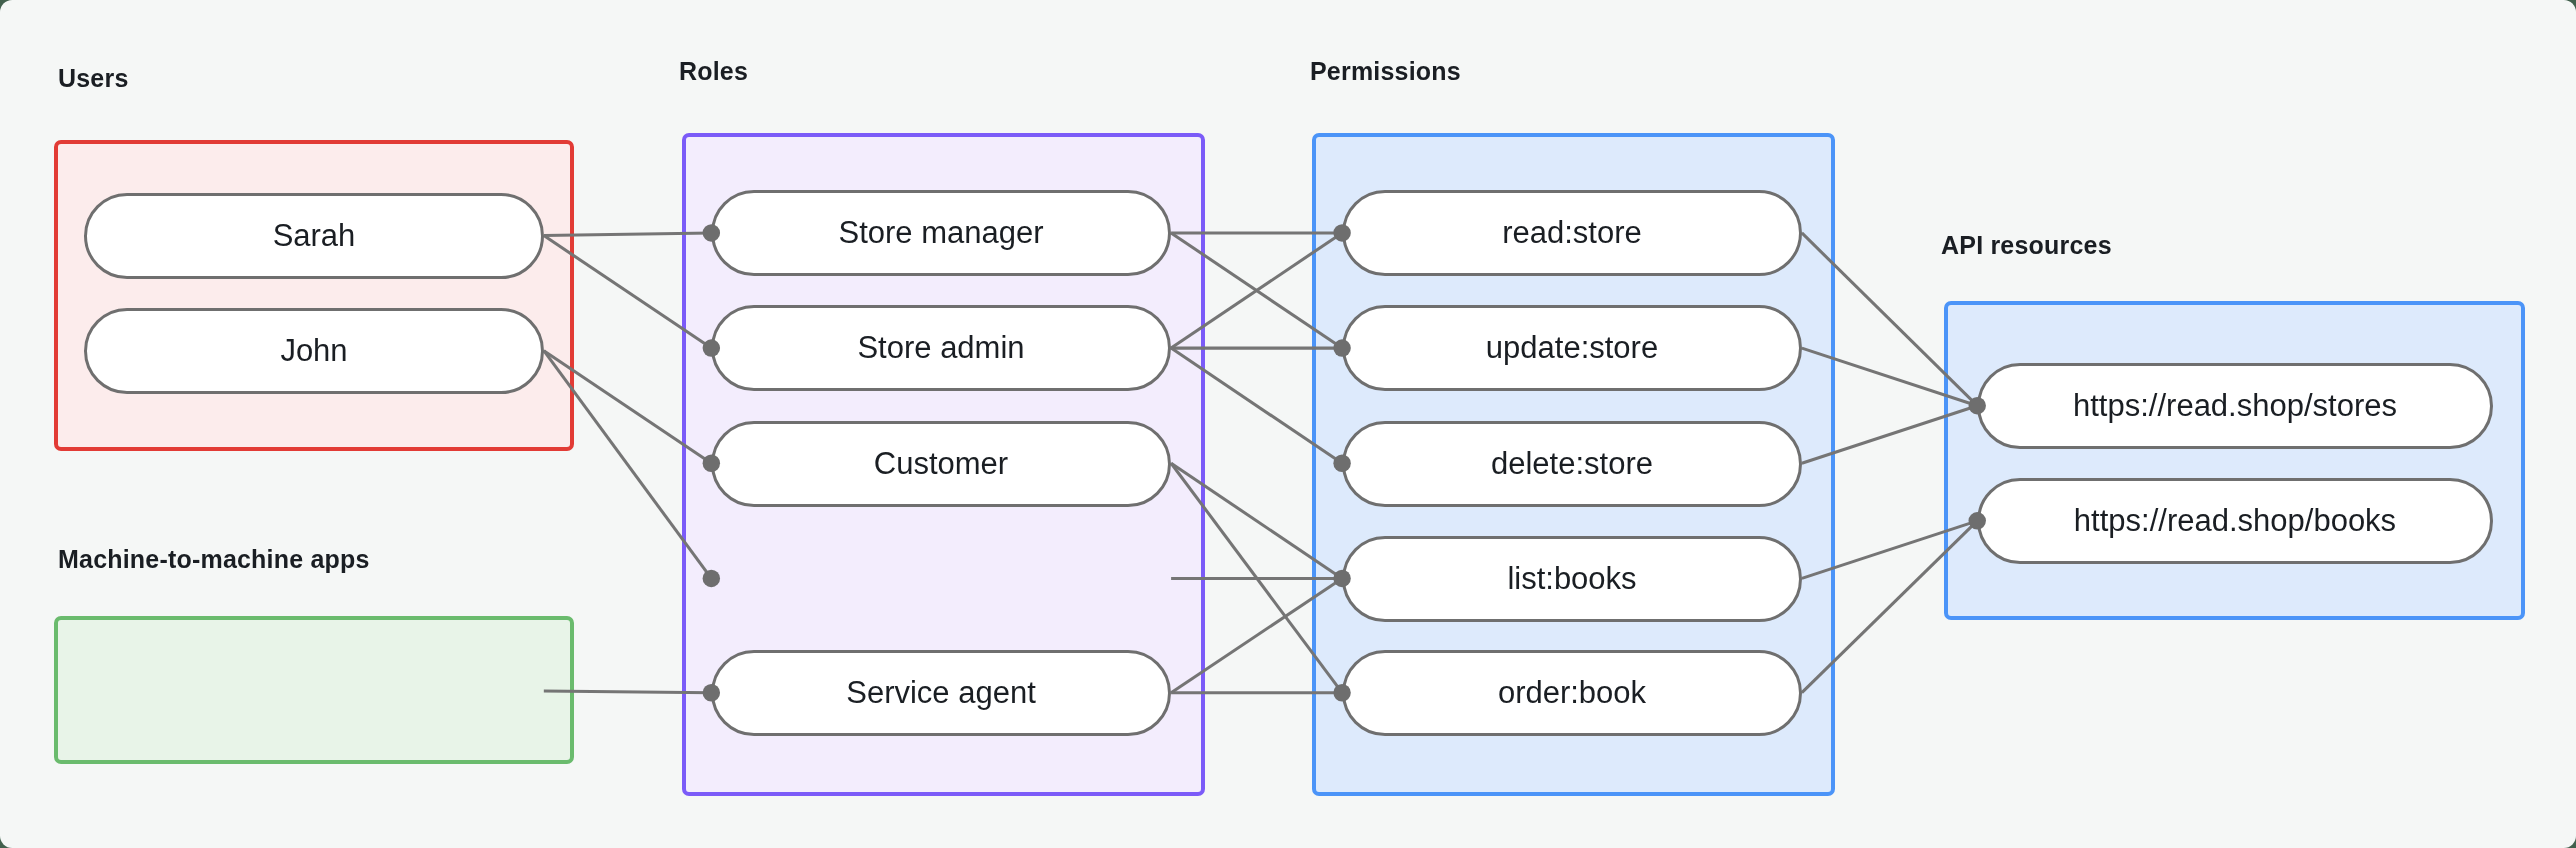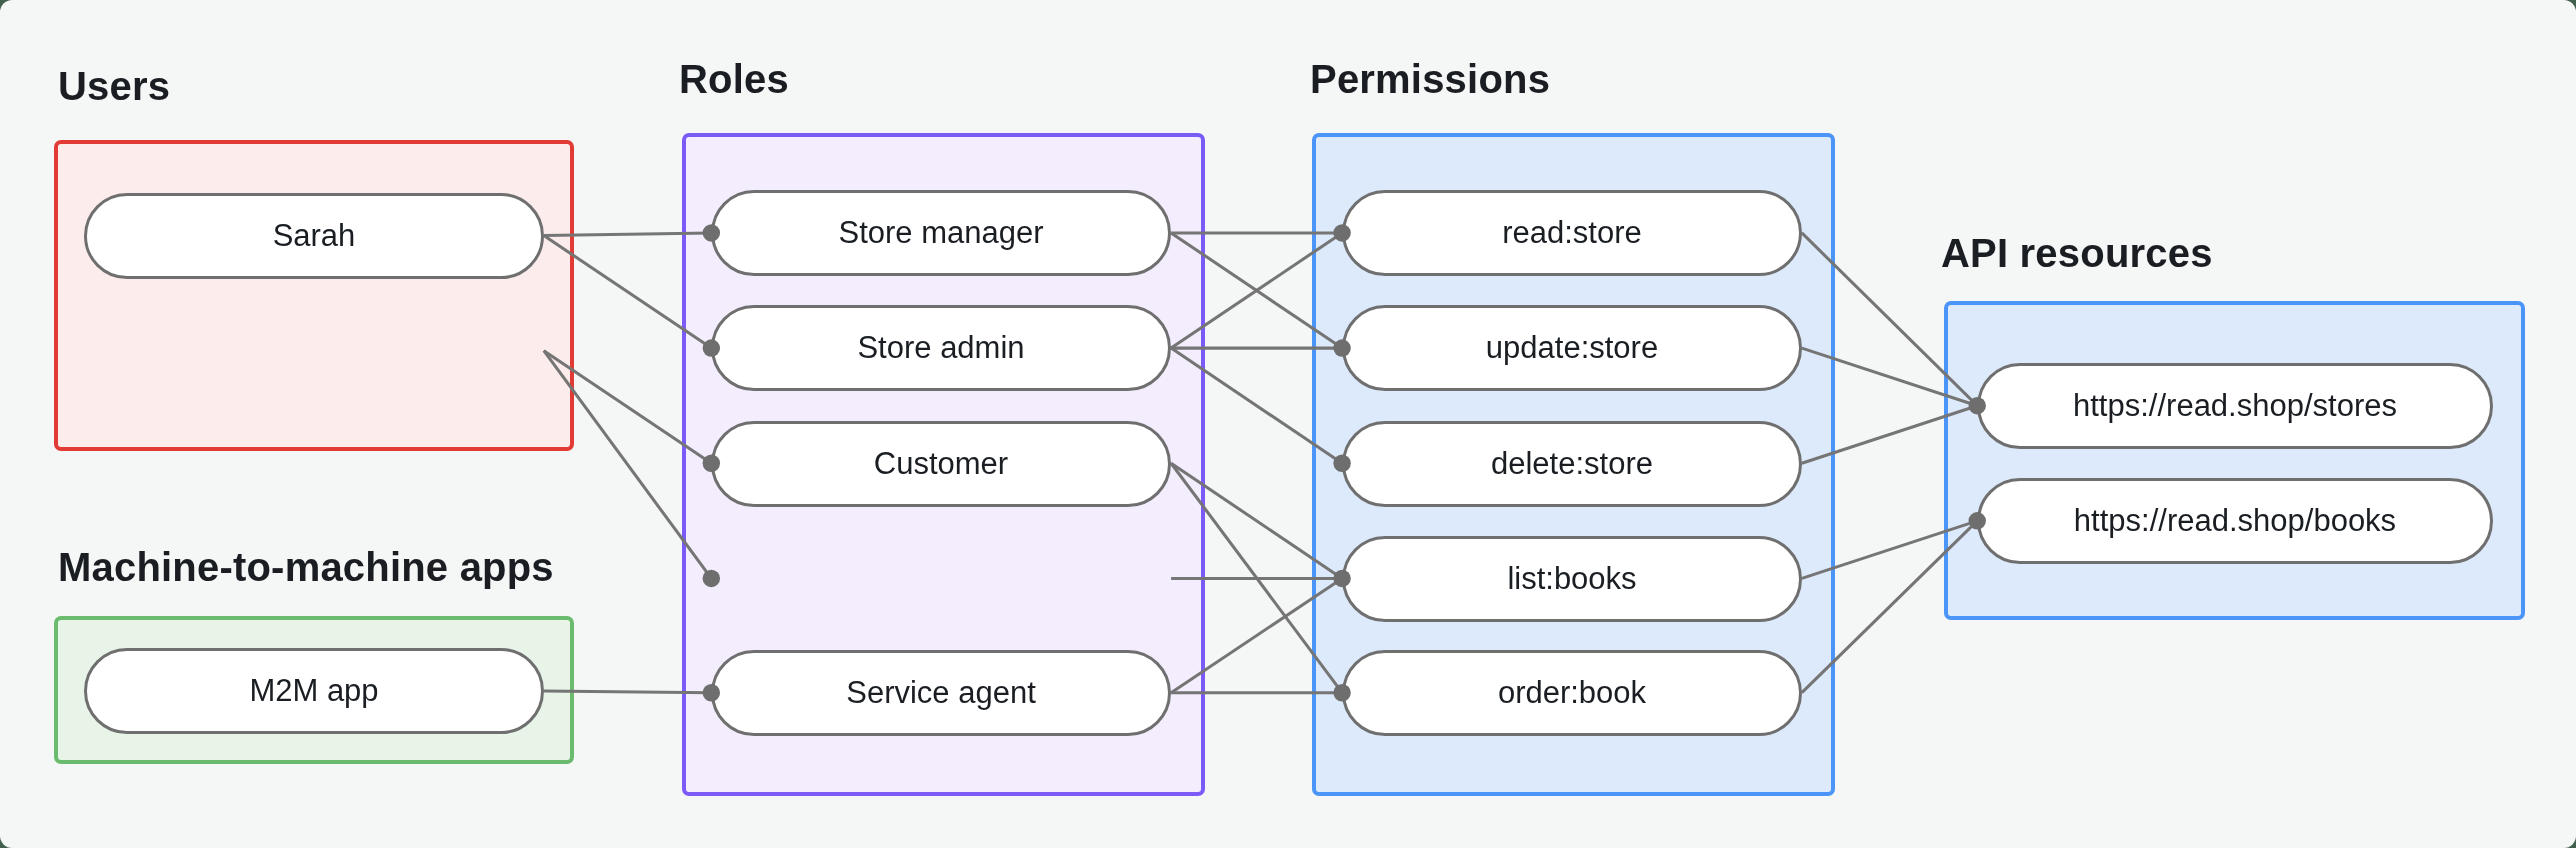--- a/index.html
+++ b/index.html
@@ -17,21 +17,21 @@
   }
   .group-box{
     position:absolute;
     border:4.4px solid;
     border-radius:7px;
     box-sizing:border-box;
     z-index:1;
   }
   .group-label{
     position:absolute;
-    font-size:40px;
+    font-size:25px;
     font-weight:600;
     color:#1a1e23;
     letter-spacing:0.2px;
     z-index:1;
     white-space:nowrap;
   }
   .pill{
     position:absolute;
     background:#ffffff;
     border:3.5px solid #6f6f6f;
@@ -55,25 +55,25 @@
 </style>
 </head>
 <body>
 
 <div class="canvas">
     <div class="group-box" style="left: 54px; top: 140px; width: 520px; height: 311px; border-color: rgb(226, 59, 53); background: rgb(252, 236, 236);"></div>
     <div class="group-label" style="left: 58px; top: 64px;">Users</div>
     <div class="pill" style="left: 84px; top: 193px; width: 460px; height: 86px; border-color: rgb(111, 111, 111); background: rgb(255, 255, 255);">
       <span style="color: rgb(26, 30, 35);">Sarah</span>
     </div>
+    <div class="pill" style="left: 84px; top: 308px; width: 460px; height: 86px; border-color: rgb(111, 111, 111); background: rgb(255, 255, 255);">
+      <span style="color: rgb(26, 30, 35);">John</span>
+    </div>
     <div class="group-box" style="left: 54px; top: 616px; width: 520px; height: 148px; border-color: rgb(106, 187, 109); background: rgb(232, 244, 232);"></div>
     <div class="group-label" style="left: 58px; top: 545px;">Machine-to-machine apps</div>
-    <div class="pill" style="left: 84px; top: 648px; width: 460px; height: 86px; border-color: rgb(111, 111, 111); background: rgb(255, 255, 255);">
-      <span style="color: rgb(26, 30, 35);">M2M app</span>
-    </div>
     <div class="group-box" style="left: 682px; top: 133px; width: 523px; height: 663px; border-color: rgb(123, 91, 248); background: rgb(243, 237, 253);"></div>
     <div class="group-label" style="left: 679px; top: 57px;">Roles</div>
     <div class="pill" style="left: 711px; top: 190px; width: 460px; height: 86px; border-color: rgb(111, 111, 111); background: rgb(255, 255, 255);">
       <span style="color: rgb(26, 30, 35);">Store manager</span>
     </div>
     <div class="pill" style="left: 711px; top: 305px; width: 460px; height: 86px; border-color: rgb(111, 111, 111); background: rgb(255, 255, 255);">
       <span style="color: rgb(26, 30, 35);">Store admin</span>
     </div>
     <div class="pill" style="left: 711px; top: 421px; width: 460px; height: 86px; border-color: rgb(111, 111, 111); background: rgb(255, 255, 255); align-items: center;">
       <span style="color: rgb(26, 30, 35);">Customer</span>

